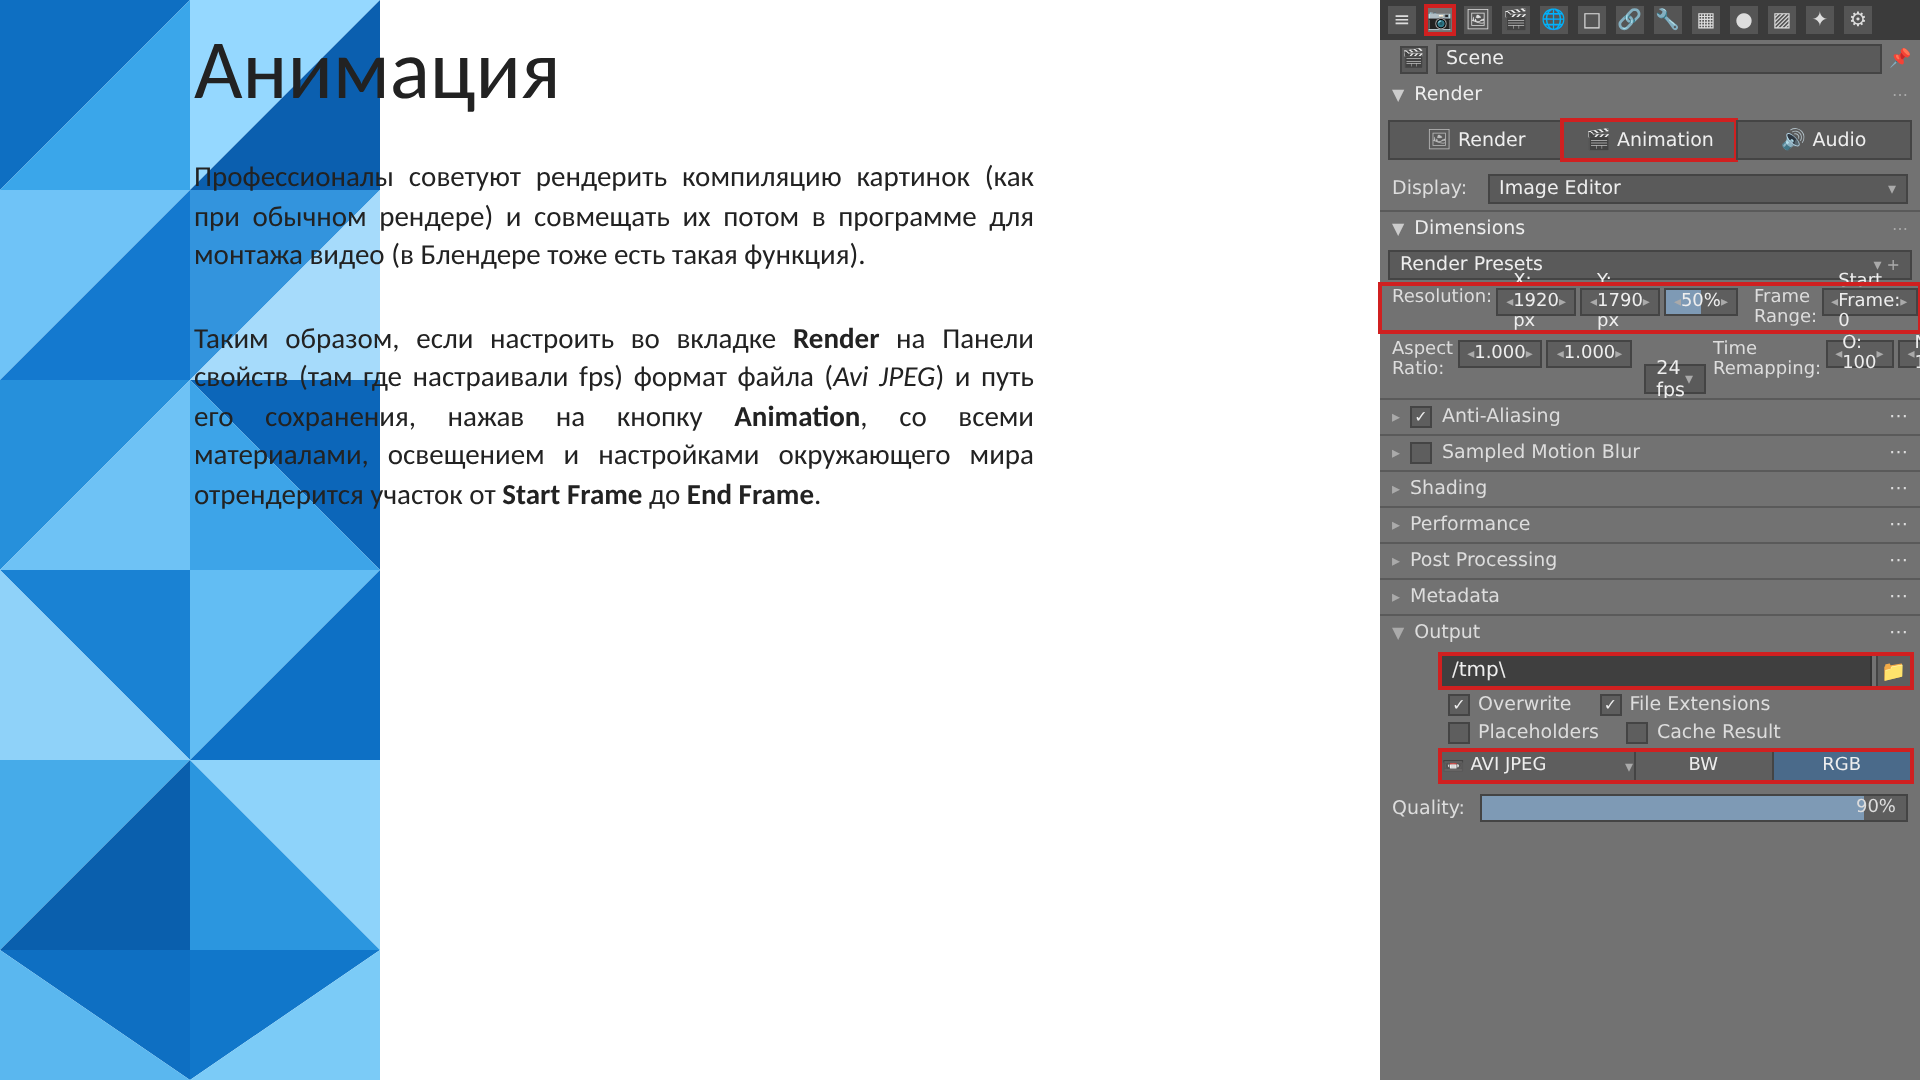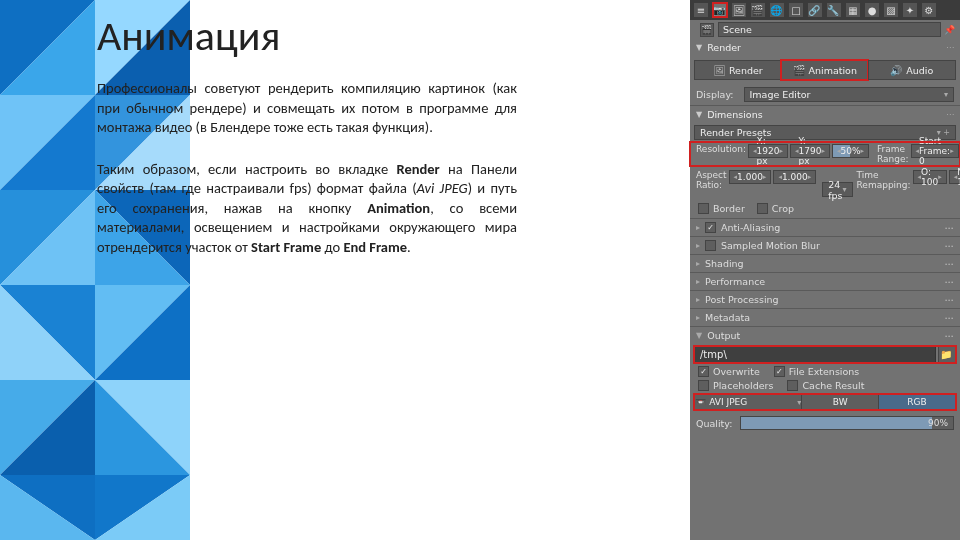--- a/index.html
+++ b/index.html
@@ -110,21 +110,21 @@
   .chkrow{display:flex;gap:12px;padding:4px 8px;}
   .chk{display:flex;align-items:center;gap:4px;font-size:9.5px;color:#ddd;}
   .chkbox{width:11px;height:11px;border:1px solid #444;background:#5e5e5e;display:inline-flex;align-items:center;justify-content:center;font-size:8px;color:#eee;}
   .collapsed {
     display:flex;align-items:center;
     padding:3px 6px;border-top:1px solid #5a5a5a;font-size:9.5px;
   }
   .collapsed .tri{margin-right:5px;font-size:8px;color:#aaa;}
   .collapsed .chkbox{margin-right:5px;}
   .collapsed .pin{margin-left:auto;}
-  .out-body{padding:2px 4px 4px 4px;display:flex;flex-direction:column;gap:3px;}
+  .out-body{padding:2px 4px 4px 4px;display:flex;flex-direction:column;gap:3px;margin-left:26px;}
   .pathrow{display:flex;gap:2px;}
   .pathfield{flex:1;height:17px;background:#3f3f3f;border:1px solid #333;
     display:flex;align-items:center;padding:0 5px;font-size:10px;color:#eee;}
   .folder{width:18px;height:17px;background:#5e5e5e;border:1px solid #444;
     display:flex;align-items:center;justify-content:center;font-size:10px;color:#ddd;}
   .fmtrow{display:flex;gap:0;}
   .fmtbtn{flex:1;height:16px;background:#5e5e5e;border:1px solid #444;border-right:none;
     display:flex;align-items:center;justify-content:center;gap:3px;font-size:9px;color:#eee;}
   .fmtbtn:last-child{border-right:1px solid #444;}
   .fmtbtn.sel{background:#4a6a8a;}
@@ -310,30 +310,20 @@
           </div>
         <div class="numfield" style="flex:1">
             <span class="ar">◂</span>
             <span>N: 100</span>
             <span class="ar">▸</span>
           </div>
       </div>
     </div>
   </div>
 
-  <div class="chkrow">
-    <span class="chk">
-        <span class="chkbox"></span>
-        <span>Border</span>
-      </span>
-    <span class="chk">
-        <span class="chkbox"></span>
-        <span>Crop</span>
-      </span>
-  </div>
 
   <div class="collapsed">
       <span class="tri">▸</span>
       <span class="chkbox">✓</span>
       <span>Anti-Aliasing</span>
       <span class="pin">⋯</span>
     </div>
   <div class="collapsed">
       <span class="tri">▸</span>
       <span class="chkbox"></span>

